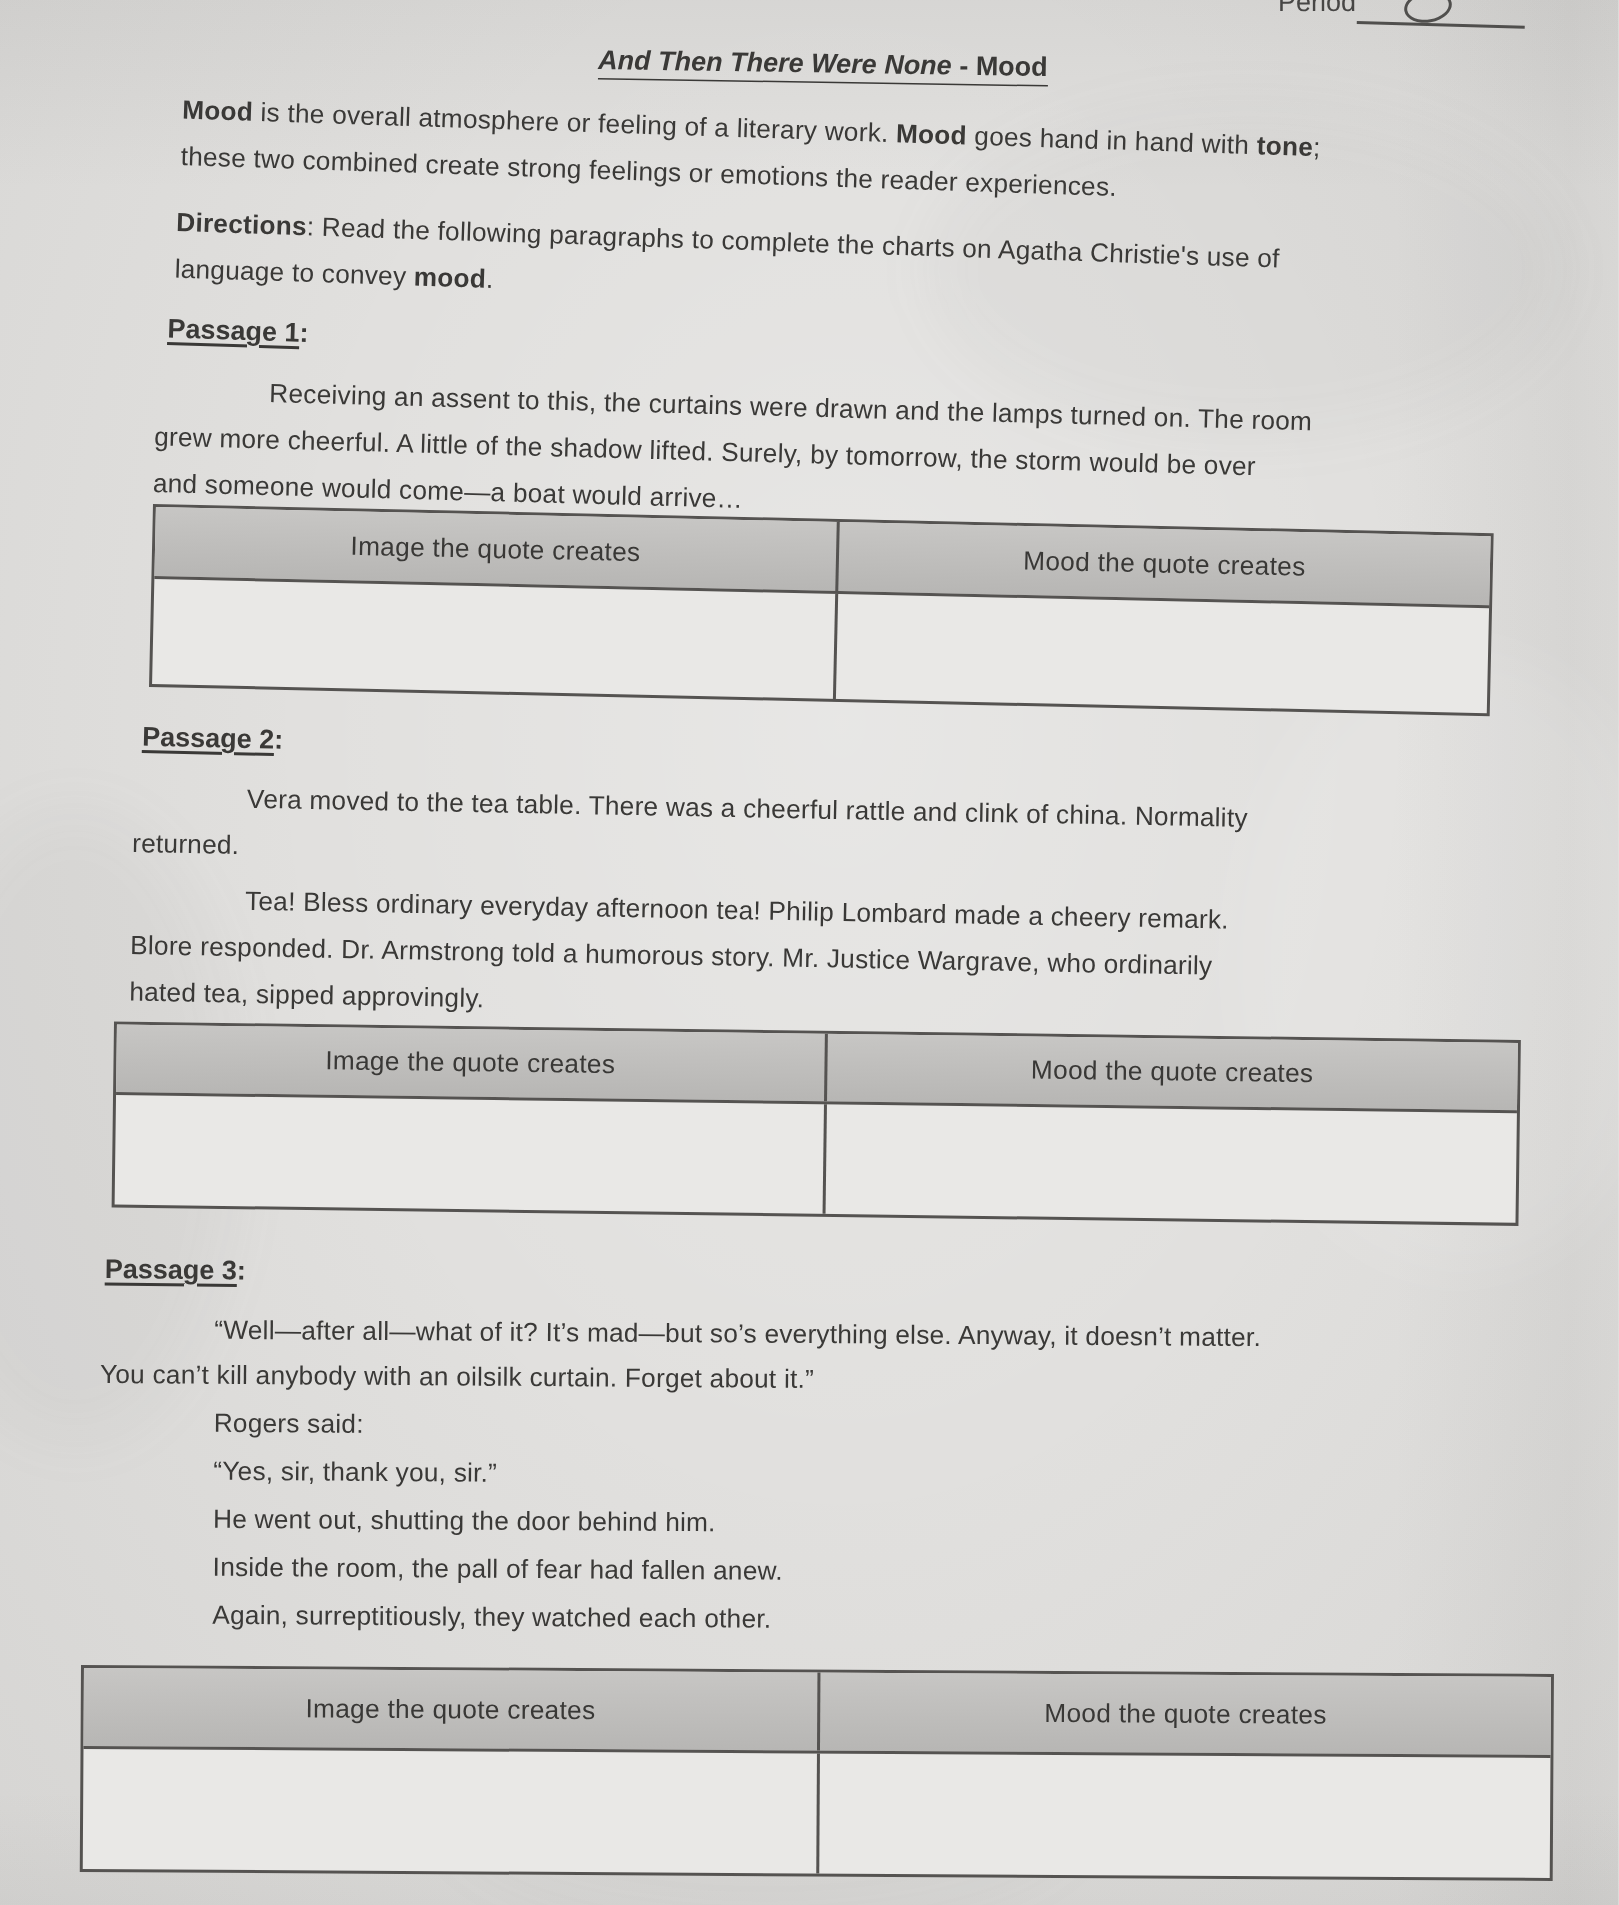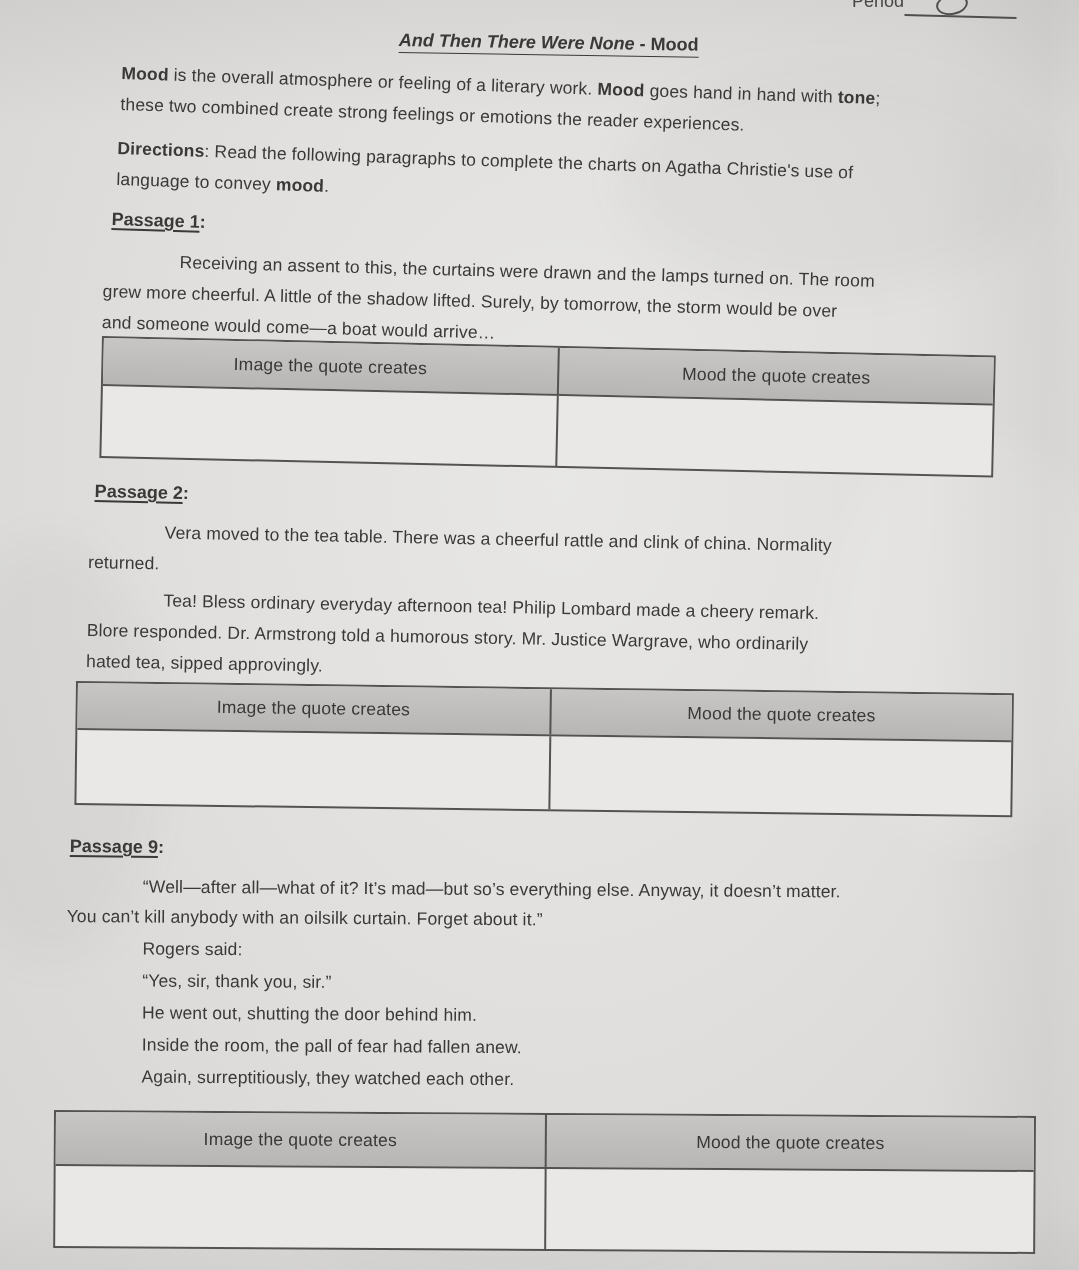--- a/index.html
+++ b/index.html
@@ -115,21 +115,21 @@
         <div class="cell c0">Image the quote creates</div>
         <div class="cell c1">Mood the quote creates</div>
       </div>
       <div class="brow">
         <div class="cell c0"></div>
         <div class="cell c1"></div>
       </div>
     </div>
 
     <div class="sect heading" style="left:70px;top:836px;transform:rotate(0.6deg);">
-      <span class="u">Passage 9</span><span>:</span>
+      <span class="u">Passage 3</span><span>:</span>
     </div>
     <div class="sect p3" style="left:67px;top:871px;transform:rotate(0.4deg);">
         <div class="tline ind">“Well—after all—what of it? It’s mad—but so’s everything else. Anyway, it doesn’t matter.</div>
         <div class="tline">You can’t kill anybody with an oilsilk curtain. Forget about it.”</div>
         <div class="tline ind gap">Rogers said:</div>
         <div class="tline ind gap">“Yes, sir, thank you, sir.”</div>
         <div class="tline ind gap">He went out, shutting the door behind him.</div>
         <div class="tline ind gap">Inside the room, the pall of fear had fallen anew.</div>
         <div class="tline ind gap">Again, surreptitiously, they watched each other.</div>
       </div>

